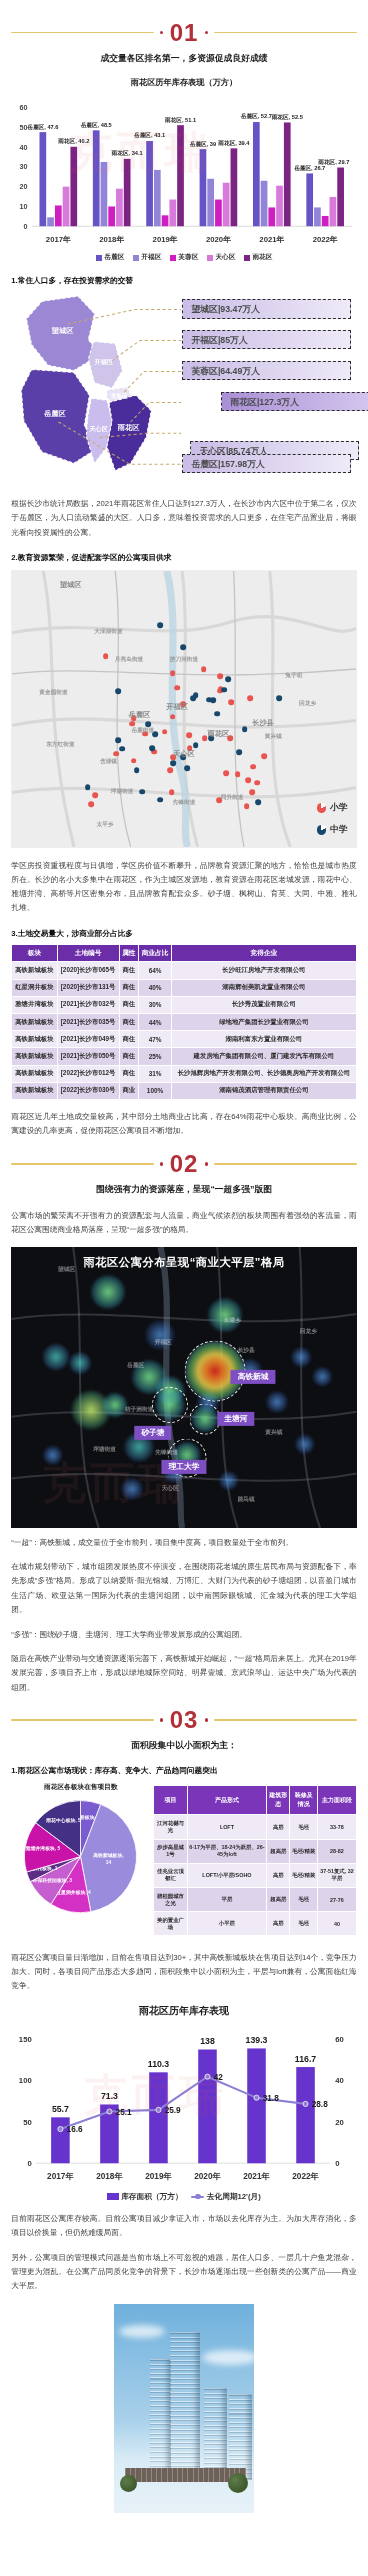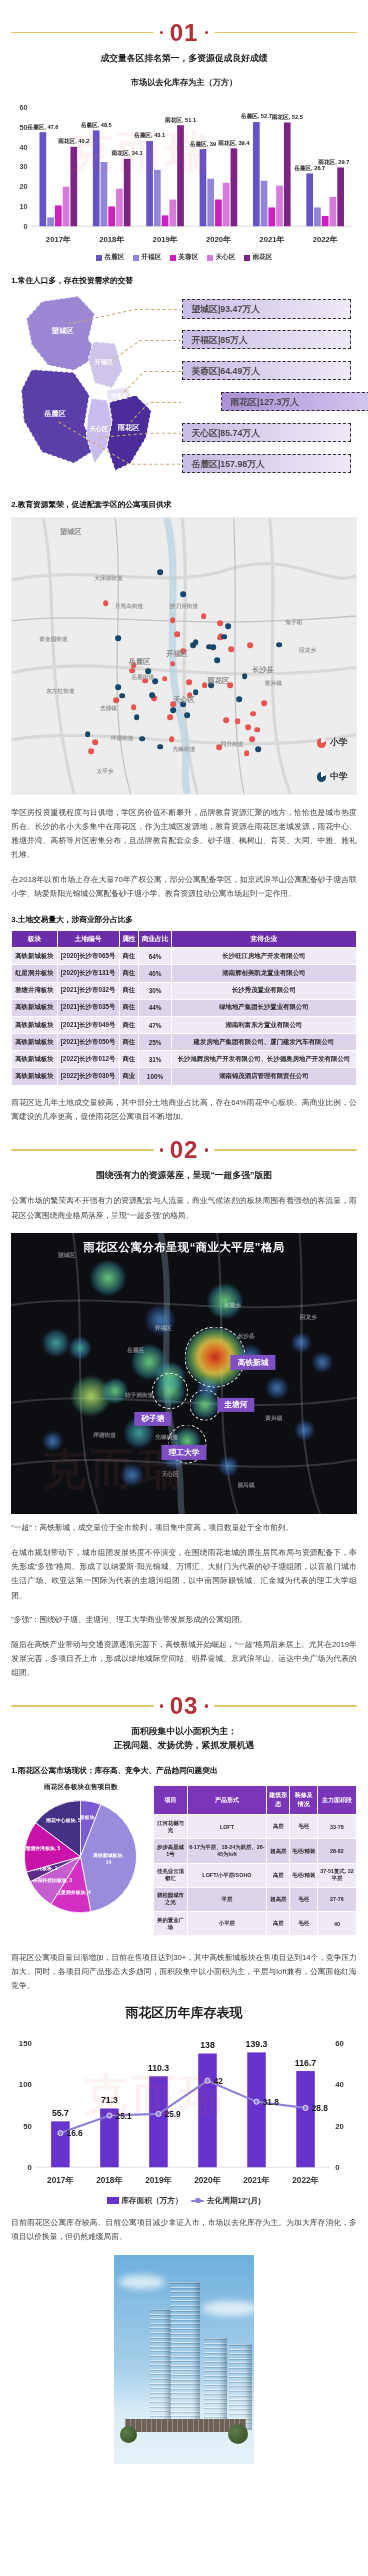--- a/index.html
+++ b/index.html
@@ -26,21 +26,21 @@
   .pop-map svg{position:absolute;inset:0;}
   .callout{position:absolute;left:171px;width:169px;height:19.6px;line-height:19.6px;border:1px dashed #2c2c2c;background:linear-gradient(90deg,#c9bce6,#efeaf8);font-size:8.8px;font-weight:bold;color:#4a4a4a;padding-left:8.2px;box-sizing:border-box;}
   .callout-strong{background:linear-gradient(90deg,#a98fd6,#d8cdf0);}
   
   .edu-map{position:relative;margin:7.2px 0 4.1px;border:0.5px solid #eee;}
   .edu-head{height:23px;background:#7c6ace;color:#fff;font-weight:bold;font-size:12px;line-height:23px;padding-left:8.2px;letter-spacing:1px;}
   .edu-body{position:relative;height:276px;background:#ededed;overflow:hidden;}
   .edu-dot{position:absolute;width:5.7px;height:5.7px;border-radius:50%;transform:translate(-50%,-50%);}
   .mlabel{position:absolute;font-size:5.7px;color:#9a9a9a;font-weight:bold;transform:translate(-50%,-50%);white-space:nowrap;}
   .mlabel.big{font-size:7.2px;color:#8a8a8a;}
-  .edu-legend{position:absolute;right:8.2px;bottom:11.3px;display:flex;flex-direction:column;gap:22px;}
+  .edu-legend{position:absolute;right:8.2px;bottom:11.3px;display:flex;flex-direction:column;gap:10px;}
   .edu-legend .row{display:flex;align-items:center;gap:4.1px;font-size:8.8px;font-weight:bold;color:#333;}
   .pie-ico{width:9.3px;height:9.3px;border-radius:50%;display:inline-block;}
   
   .heat{position:relative;height:281px;background:#0d0e12;margin:7.2px 0 4.1px;overflow:hidden;}
   .heat-title{position:absolute;top:7.2px;left:0;right:0;text-align:center;color:#fff;font-size:11.3px;font-weight:bold;letter-spacing:0.5px;z-index:5;}
   .blob{position:absolute;border-radius:50%;transform:translate(-50%,-50%);filter:blur(1px);}
   .dash-circle{position:absolute;border:1px dashed rgba(255,255,255,.9);border-radius:50%;transform:translate(-50%,-50%);z-index:4;}
   .hm-box{position:absolute;background:#7d4fc3;color:#fff;font-weight:bold;font-size:7.7px;padding:2.1px 7.2px;transform:translate(-50%,-50%);z-index:6;white-space:nowrap;}
   .hm-label{position:absolute;font-size:5.7px;color:rgba(255,255,255,.45);font-weight:bold;transform:translate(-50%,-50%);z-index:3;white-space:nowrap;}
   
@@ -75,21 +75,21 @@
     <div class="sec-line"></div>
     <div class="sec-dot"></div>
     <div class="sec-num">01</div>
     <div class="sec-dot"></div>
     <div class="sec-line"></div>
   </div>
   <div class="sec-title">成交量各区排名第一，多资源促成良好成绩</div>
 
   <div style="position:relative">
     <div class="wm" style="top:46px;left:57px;">克而瑞</div>
-    <div class="chart-title">市场以去化库存为主（万方）</div>
+    <div class="chart-title">雨花区历年库存表现（万方）</div>
     <svg id="chart1-svg" width="346" height="161" viewBox="0 0 671 312">
           <text x="32" y="271" text-anchor="end" font-size="14" font-weight="bold" fill="#444">0</text>
           <text x="32" y="232.66666666666669" text-anchor="end" font-size="14" font-weight="bold" fill="#444">10</text>
           <text x="32" y="194.33333333333334" text-anchor="end" font-size="14" font-weight="bold" fill="#444">20</text>
           <text x="32" y="156" text-anchor="end" font-size="14" font-weight="bold" fill="#444">30</text>
           <text x="32" y="117.66666666666669" text-anchor="end" font-size="14" font-weight="bold" fill="#444">40</text>
           <text x="32" y="79.33333333333331" text-anchor="end" font-size="14" font-weight="bold" fill="#444">50</text>
           <text x="32" y="41" text-anchor="end" font-size="14" font-weight="bold" fill="#444">60</text>
           <line x1="40" y1="266" x2="661" y2="266" stroke="#cfcfcf" stroke-width="1.5"></line>
           <rect x="55.25" y="83.53333333333333" width="13" height="182.46666666666667" fill="#6653c6"></rect>
@@ -192,25 +192,26 @@
         <text x="85" y="240">岳麓区</text>
         <text x="170" y="270" font-size="12">天心区</text>
         <text x="228" y="268">雨花区</text>
       </g>
     </svg>
     <div id="pop-callouts">
           <div class="callout" style="top: 7.2px;">望城区|93.47万人</div>
           <div class="callout" style="top: 38px;">开福区|85万人</div>
           <div class="callout" style="top: 69px;">芙蓉区|64.49万人</div>
           <div class="callout callout-strong" style="top: 100px; margin-left: 39px;">雨花区|127.3万人</div>
-          <div class="callout" style="top: 131px;">天心区|85.74万人</div>
+          <div class="callout" style="top: 149px; margin-left: 8px;">天心区|85.74万人</div>
           <div class="callout" style="top: 162px;">岳麓区|157.98万人</div>
         </div>
   </div>
 
+  <p class="body">根据长沙市统计局数据，2021年雨花区常住人口达到127.3万人，在长沙市内六区中位于第二名，仅次于岳麓区，为人口流动繁盛的大区。人口多，意味着投资需求的人口更多，在住宅产品置业后，将眼光看向投资属性的公寓。</p>
   <h4 class="sub">2.教育资源繁荣，促进配套学区的公寓项目供求</h4>
 
   <div class="edu-map">
     <div class="edu-body" id="edu-body">
       <svg width="346" height="276" style="position:absolute;inset:0" viewBox="0 0 671 536">
         <g stroke="#d8d8d8" stroke-width="6" fill="none">
           <path d="M0,120 C150,90 300,140 420,100 S620,140 671,110"></path>
           <path d="M60,0 C90,150 60,300 120,536"></path>
           <path d="M0,300 C180,260 360,330 671,290"></path>
           <path d="M330,0 C350,180 310,360 360,536"></path>
@@ -315,21 +316,20 @@
           <div class="mlabel" style="left: 50%; top: 84%;">先锋街道</div>
           <div class="mlabel" style="left: 64%; top: 82%;">同升街道</div>
           <div class="mlabel" style="left: 76%; top: 60%;">黄兴镇</div>
           <div class="mlabel" style="left: 27%; top: 92%;">太平乡</div>
           <div class="mlabel" style="left: 86%; top: 48%;">回龙乡</div>
           <div class="mlabel" style="left: 82%; top: 38%;">兔子咀</div>
         </div>
   </div>
 
   <p class="body">学区房投资重视程度与日俱增，学区房价值不断攀升，品牌教育资源汇聚的地方，恰恰也是城市热度所在。长沙的名小大多集中在雨花区，作为主城区发源地，教育资源在雨花区老城发源，雨花中心、雅塘井湾、高桥等片区密集分布，且品牌教育配套众多。砂子塘、枫树山、育英、大同、中雅、雅礼扎堆。</p>
-  <p class="body">在2018年以前市场上存在大量70年产权公寓，部分公寓配备学区，如京武浪琴山公寓配备砂子塘吉联小学、纳爱斯阳光锦城公寓配备砂子塘小学。教育资源拉动公寓市场起到一定作用。</p>
   <h4 class="sub">3.土地交易量大，涉商业部分占比多</h4>
 
   <table class="data" id="land-table">
         <thead>
           <tr>
             <th>板块</th>
             <th>土地编号</th>
             <th>属性</th>
             <th>商业占比</th>
             <th>竞得企业</th>
@@ -474,21 +474,20 @@
   <p class="body">随后在高铁产业带动与交通资源逐渐完善下，高铁新城开始崛起，“一超”格局后来居上。尤其在2019年发展完善，多项目齐上市，形成以绿地城际空间站、明昇壹城、京武浪琴山、运达中央广场为代表的组团。</p>
 
   <div class="sec-divider">
     <div class="sec-line"></div>
     <div class="sec-dot"></div>
     <div class="sec-num">03</div>
     <div class="sec-dot"></div>
     <div class="sec-line"></div>
   </div>
   <div class="sec-title two-line">面积段集中以小面积为主：</div>
-  <div class="sec-title" style="margin-top:0">正视问题、发扬优势，紧抓发展机遇</div>
 
   <h4 class="sub">1.雨花区公寓市场现状：库存高、竞争大、产品趋同问题突出</h4>
 
   <div class="pie-block">
     <div class="pie-col">
       <div class="pie-title">雨花区各板块在售项目数</div>
       <svg id="pie-svg" width="139" height="124" viewBox="0 0 230 230">
             <path d="M115,118 L115,14 A104,104 0 0 1 152.56913328346388,21.022888141946993 Z" fill="#7b5bd0" stroke="#fff" stroke-width="1.5"></path>
             <text x="127.99476589998785" y="48.484142390354464" text-anchor="middle" font-size="9" font-weight="bold" fill="#fff">高桥板块, 2</text>
             <path d="M115,118 L152.56913328346388,21.022888141946993 A104,104 0 0 1 134.10994985292336,220.22920236712577 Z" fill="#9a8bdc" stroke="#fff" stroke-width="1.5"></path>
@@ -554,21 +553,21 @@
               </tr>
             </tbody>
           </table>
     </div>
   </div>
 
   <p class="body">雨花区公寓项目量日渐增加，目前在售项目达到30+，其中高铁新城板块在售项目达到14个，竞争压力加大。同时，各项目间产品形态大多趋同，面积段集中以小面积为主，平层与loft兼有，公寓面临红海竞争。</p>
 
   <div style="position:relative">
     <div class="wm" style="top:62px;left:72px;">克而瑞</div>
-    <div class="chart-title" style="font-size:13px">雨花区历年库存表现</div>
+    <div class="chart-title" style="font-size:10px">雨花区历年库存表现</div>
     <svg id="chart2-svg" width="346" height="170" viewBox="0 0 671 330">
           <text x="40" y="285" text-anchor="end" font-size="15" font-weight="bold" fill="#333">0</text>
           <text x="40" y="205" text-anchor="end" font-size="15" font-weight="bold" fill="#333">50</text>
           <text x="40" y="125" text-anchor="end" font-size="15" font-weight="bold" fill="#333">100</text>
           <text x="40" y="45" text-anchor="end" font-size="15" font-weight="bold" fill="#333">150</text>
           <text x="629" y="285" text-anchor="start" font-size="15" font-weight="bold" fill="#333">0</text>
           <text x="629" y="205" text-anchor="start" font-size="15" font-weight="bold" fill="#333">20</text>
           <text x="629" y="125" text-anchor="start" font-size="15" font-weight="bold" fill="#333">40</text>
           <text x="629" y="45" text-anchor="start" font-size="15" font-weight="bold" fill="#333">60</text>
           <line x1="48" y1="280" x2="619" y2="280" stroke="#d5d5d5" stroke-width="1.5"></line>
@@ -612,20 +611,21 @@
           <div class="legend-item">
             <div class="legend-line" style="background: rgb(139, 127, 214);">
               <i></i>
             </div>
             <span>去化周期12'(月)</span>
           </div>
         </div>
   </div>
 
   <p class="body">目前雨花区公寓库存较高。目前公寓项目减少拿证入市，市场以去化库存为主。为加大库存消化，多项目以价换量，但仍然难缓局面。</p>
+  <p class="body">另外，公寓项目的管理模式问题是当前市场上不可忽视的难题，居住人口多、一层几十户鱼龙混杂，管理更为混乱。在公寓产品同质化竞争的背景下，长沙市场逐渐出现一些创新类的公寓产品——商业大平层。</p>
 
   <div class="bldg-wrap">
     <div class="bldg">
       <div class="cloud" style="left:5.2px;top:20.6px;width:46px;height:13.4px;"></div>
       <div class="cloud" style="right:-5.2px;top:46px;width:57px;height:15.5px;"></div>
       <div class="tower" style="left:26%;bottom:16%;width:20.6px;height:121px;"></div>
       <div class="tower" style="left:40%;bottom:16%;width:30px;height:148px;"></div>
       <div class="tower" style="left:64%;bottom:16%;width:23px;height:92px;"></div>
       <div class="tower" style="left:82%;bottom:16%;width:23px;height:86px;"></div>
       <div class="podium"></div>

